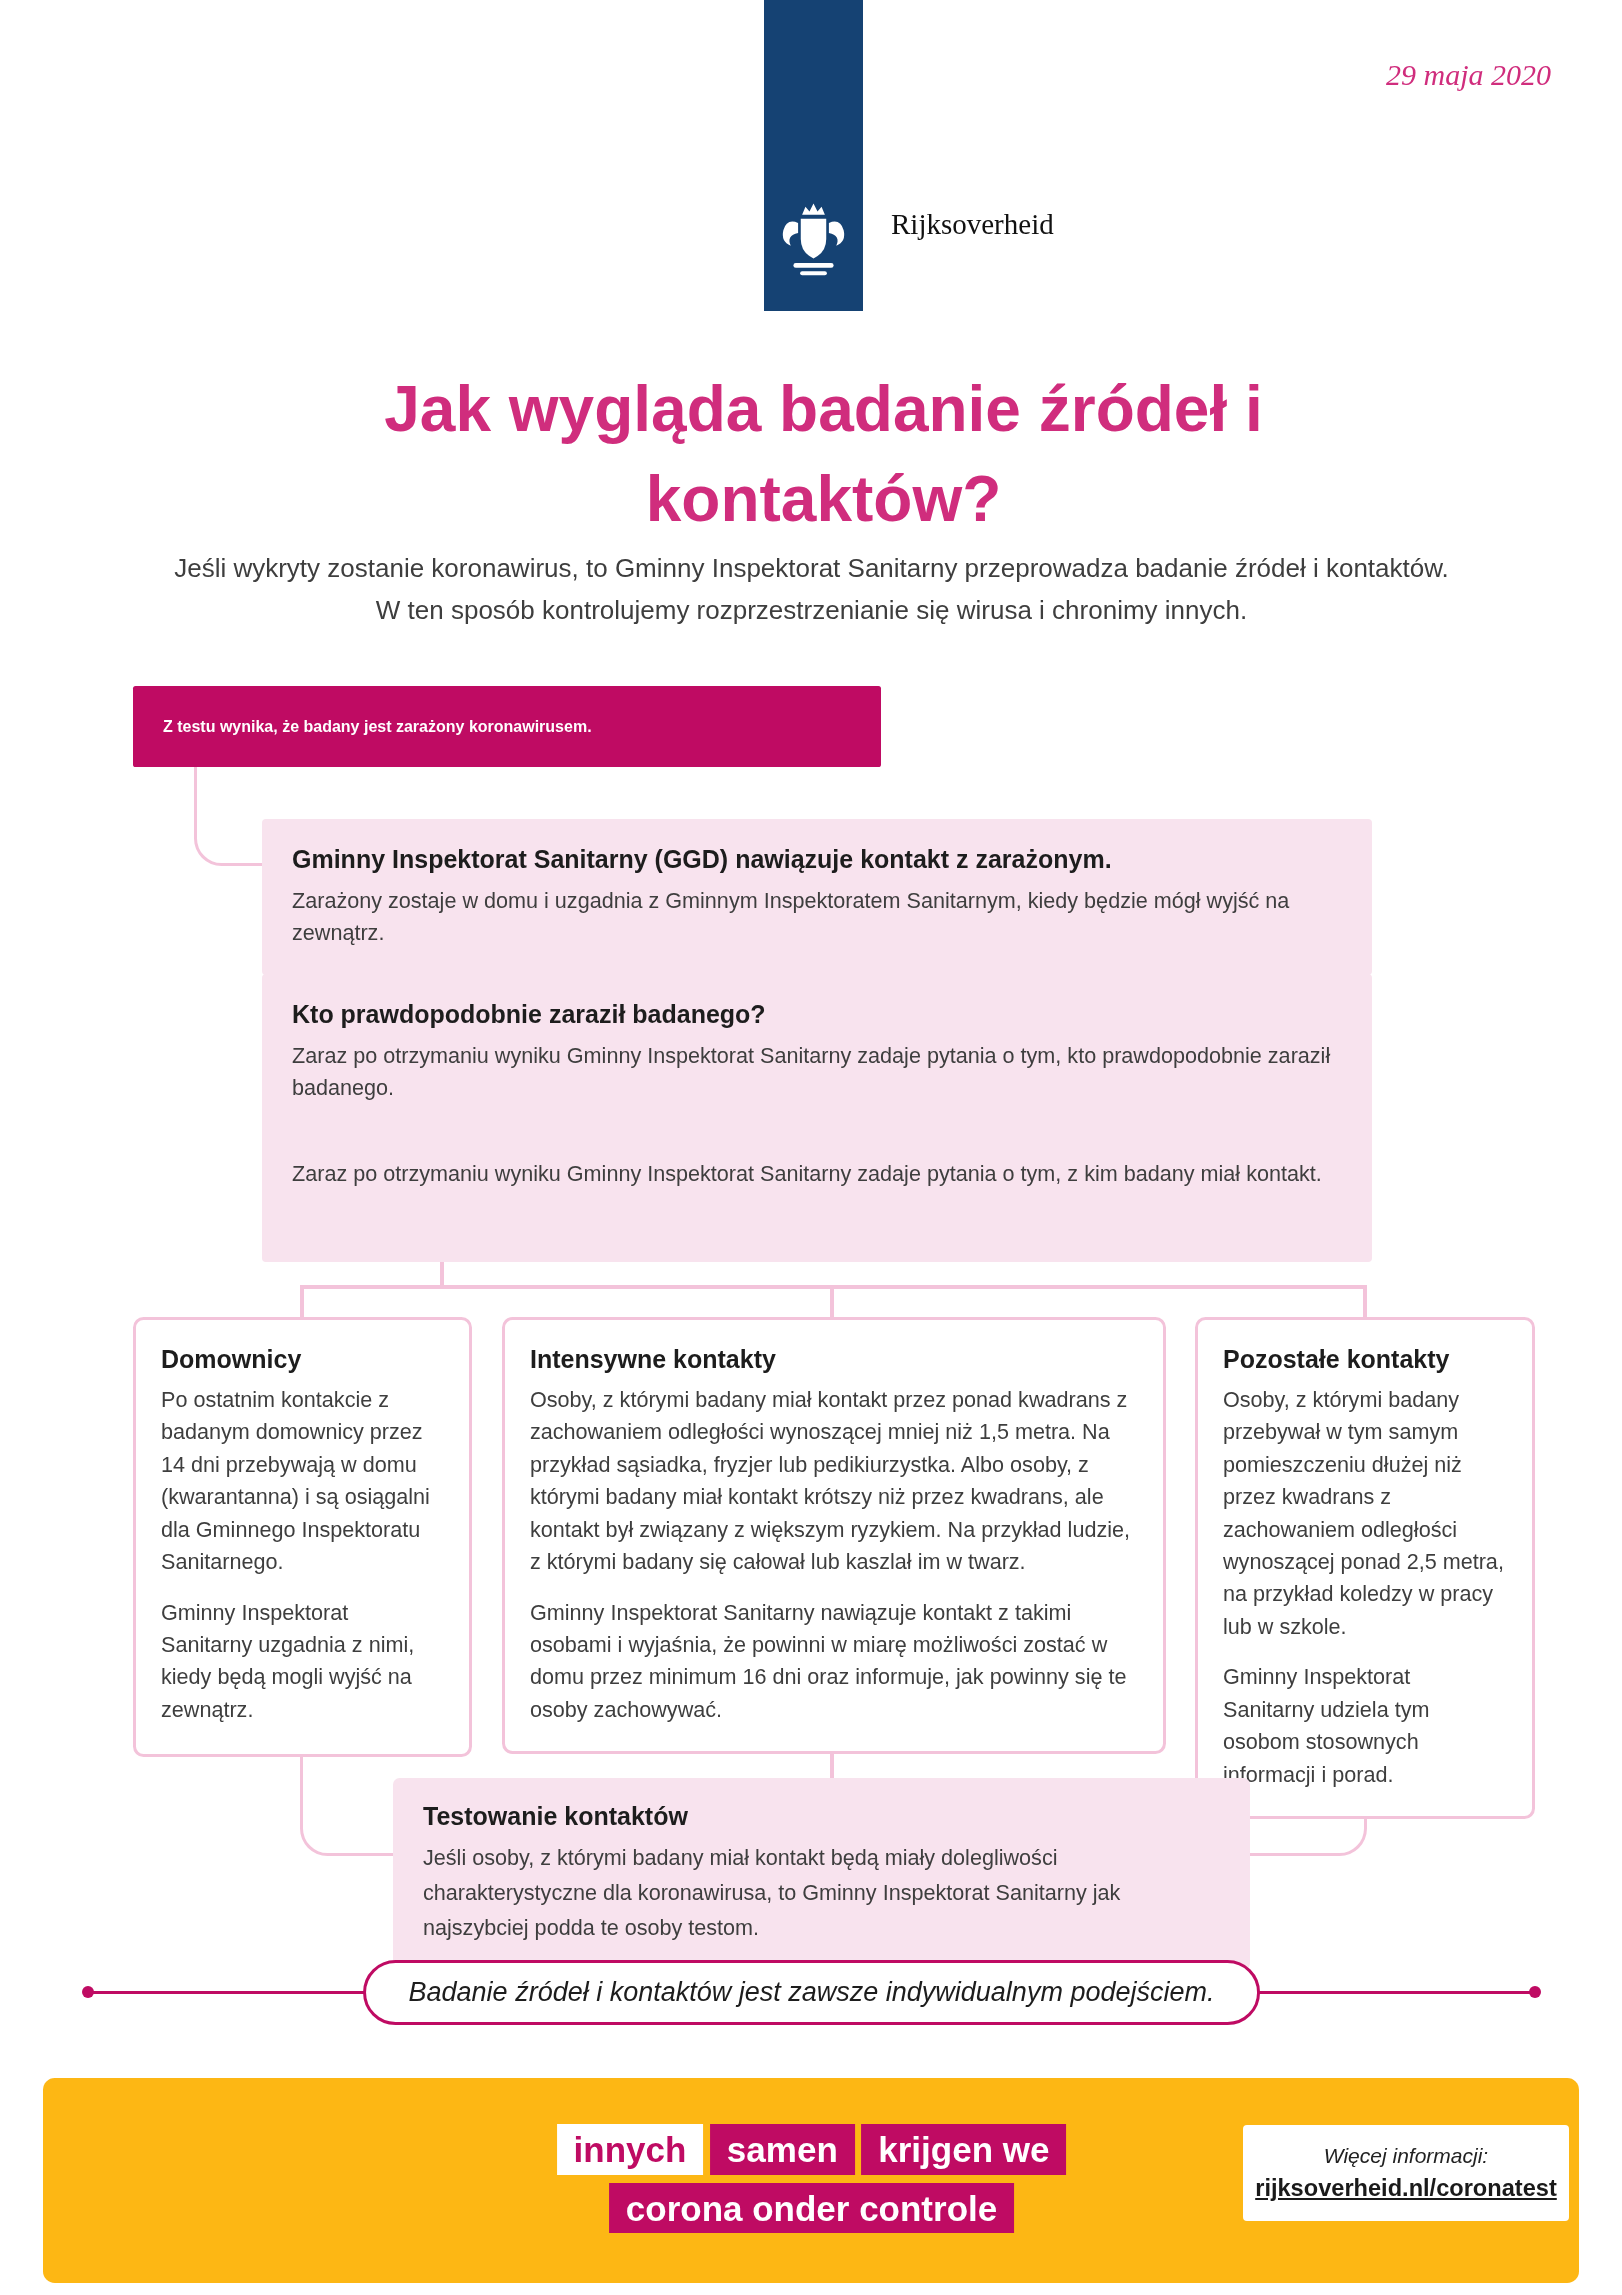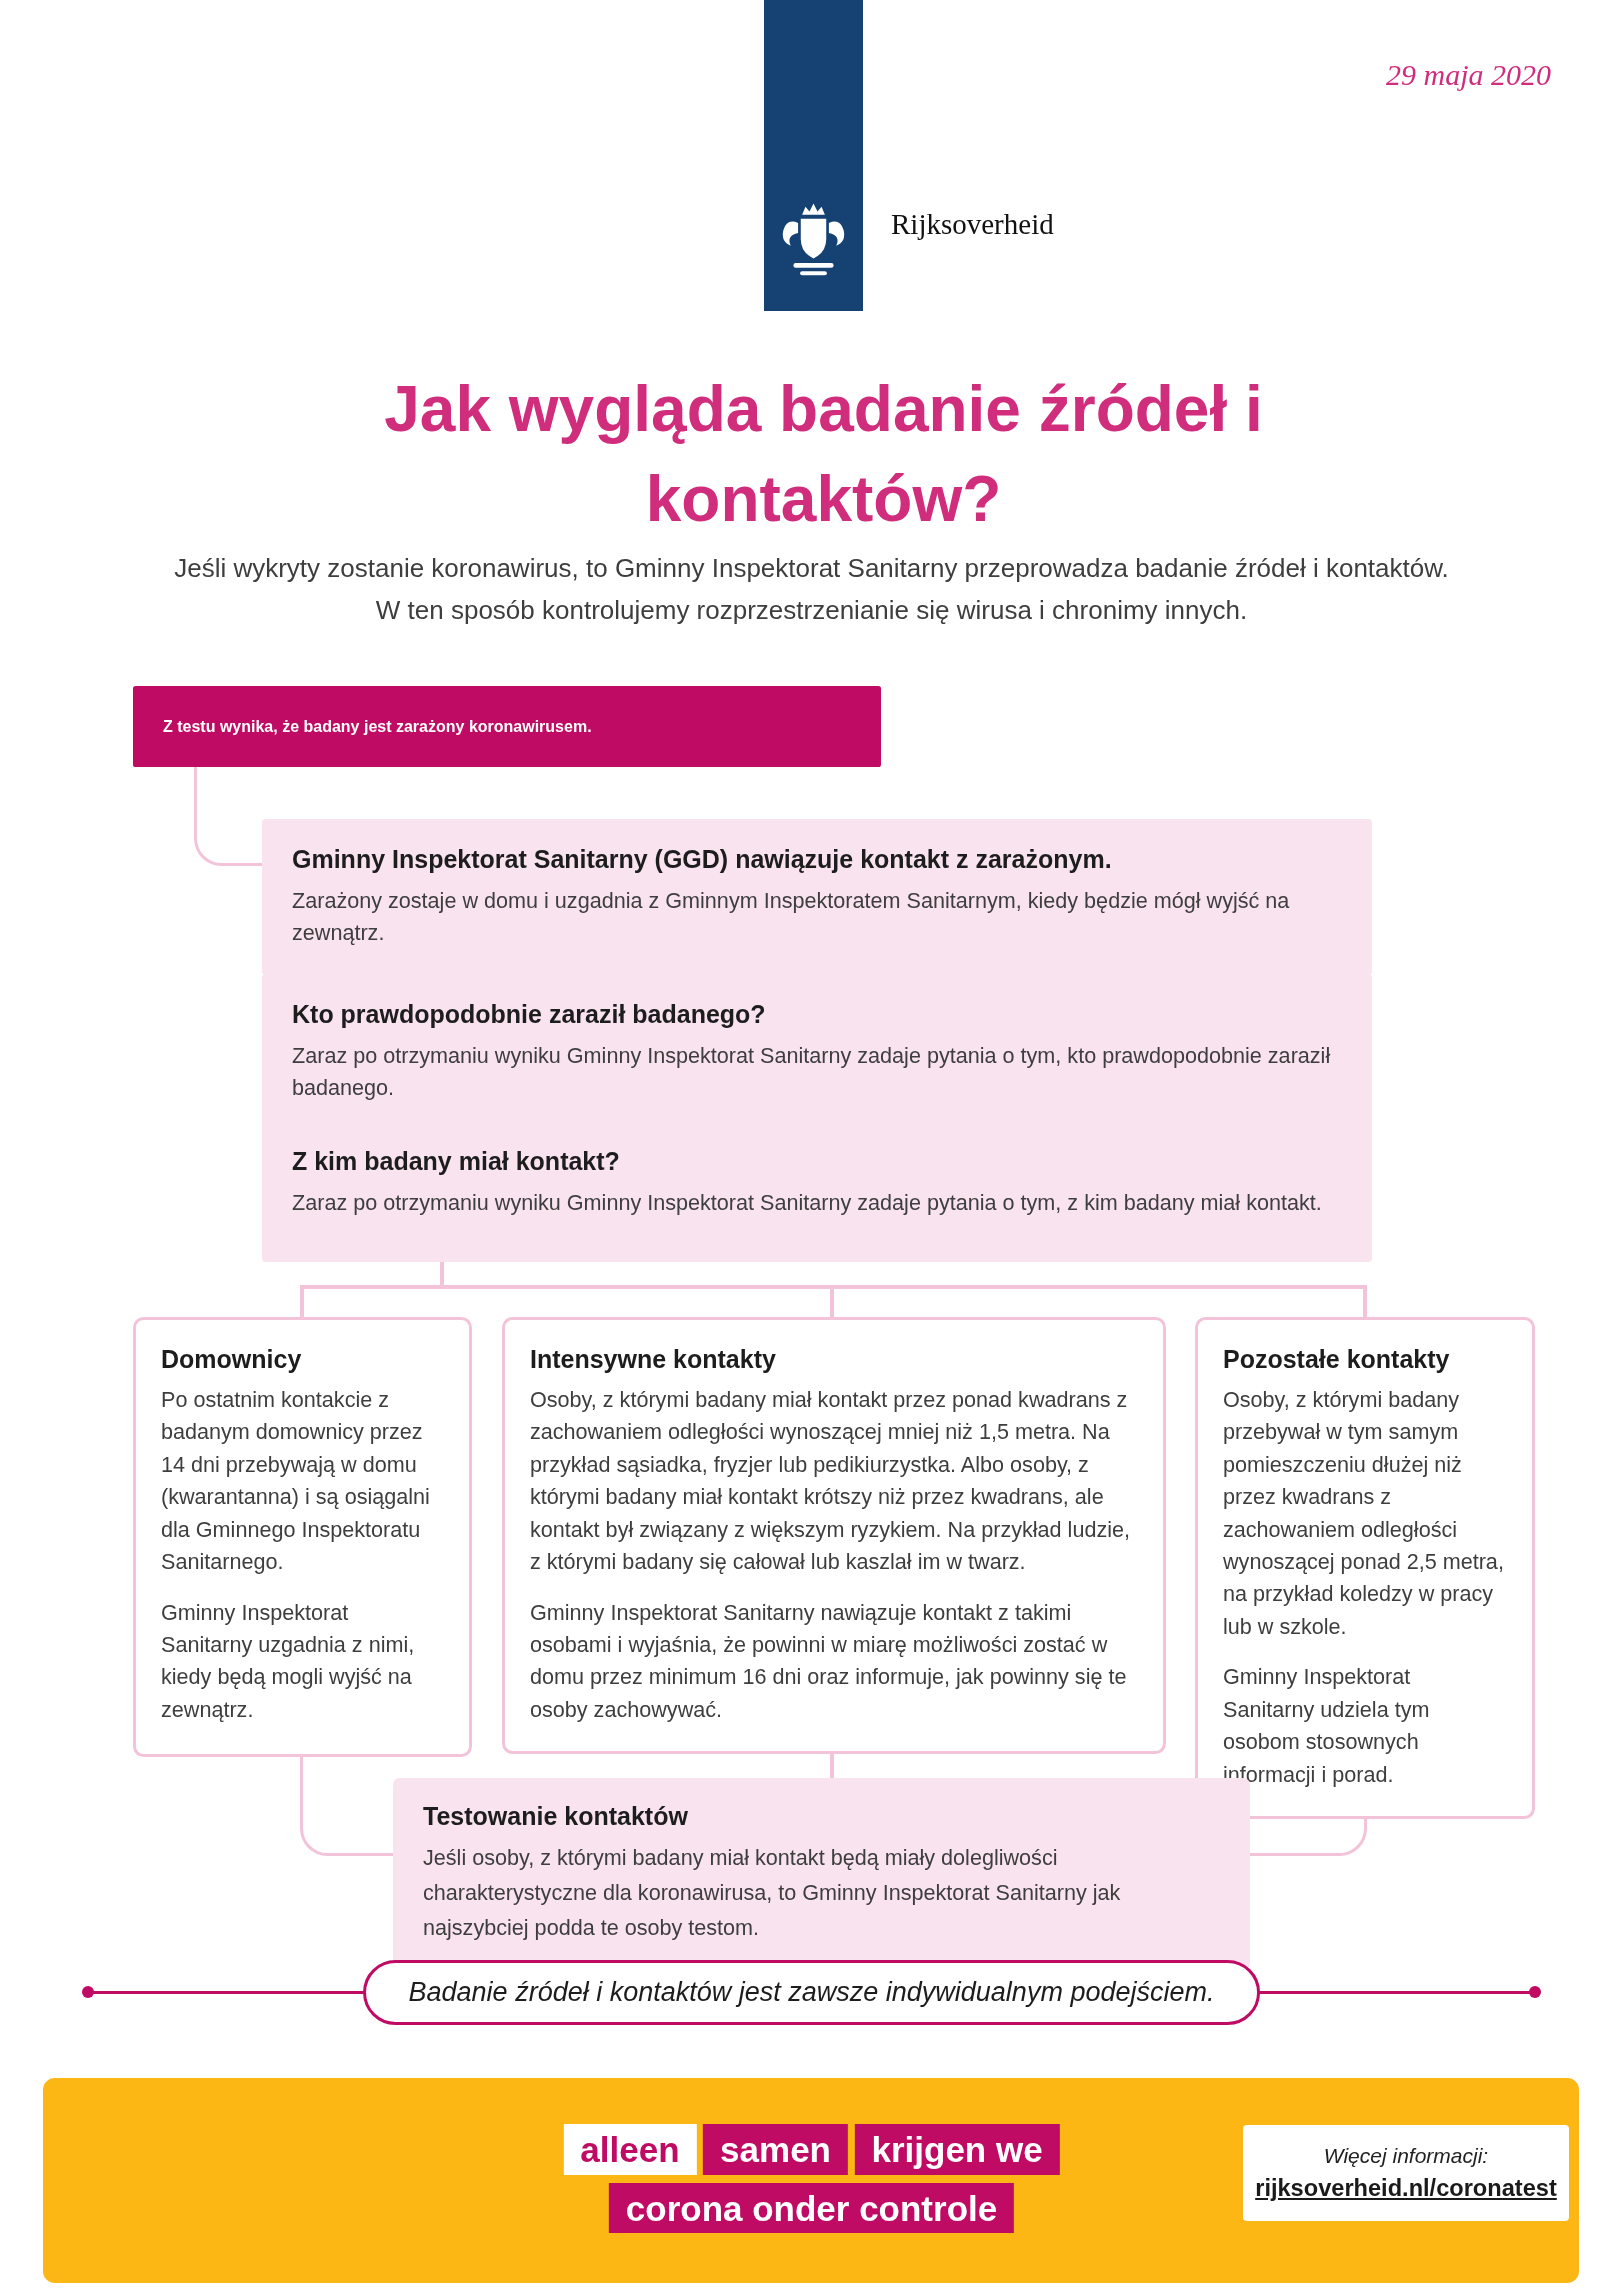--- a/index.html
+++ b/index.html
@@ -140,21 +140,20 @@
 
   <div class="step step1">
     <div class="step-title">Gminny Inspektorat Sanitarny (GGD) nawiązuje kontakt z zarażonym.</div>
     <div class="step-body">Zarażony zostaje w domu i uzgadnia z Gminnym Inspektoratem Sanitarnym, kiedy będzie mógł wyjść na zewnątrz.</div>
   </div>
   <div class="step step2">
     <div class="step-title">Kto prawdopodobnie zaraził badanego?</div>
     <div class="step-body">Zaraz po otrzymaniu wyniku Gminny Inspektorat Sanitarny zadaje pytania o tym, kto prawdopodobnie zaraził badanego.</div>
   </div>
   <div class="step step3">
-    <div class="step-title">Z kim badany miał kontakt?</div>
     <div class="step-body">Zaraz po otrzymaniu wyniku Gminny Inspektorat Sanitarny zadaje pytania o tym, z kim badany miał kontakt.</div>
   </div>
 
   <div class="branch branch-left">
     <div class="branch-title">Domownicy</div>
     <p>Po ostatnim kontakcie z badanym domownicy przez 14 dni przebywają w domu (kwarantanna) i są osiągalni dla Gminnego Inspektoratu Sanitarnego.</p>
     <p>Gminny Inspektorat Sanitarny uzgadnia z nimi, kiedy będą mogli wyjść na zewnątrz.</p>
   </div>
   <div class="branch branch-mid">
     <div class="branch-title">Intensywne kontakty</div>
@@ -173,21 +172,21 @@
   </div>
 
   <div class="note-line"></div>
   <div class="note-dot dot-left"></div>
   <div class="note-dot dot-right"></div>
   <div class="note-pill">Badanie źródeł i kontaktów jest zawsze indywidualnym podejściem.</div>
 
   <div class="banner"></div>
   <div class="slogan">
     <div class="slogan-row">
-      <span class="chip chip-white">alleen</span>
+      <span class="chip chip-white">innych</span>
       <span class="chip chip-magenta">samen</span>
       <span class="chip chip-magenta">krijgen we</span>
     </div>
     <div class="slogan-row">
       <span class="chip chip-magenta">corona onder controle</span>
     </div>
   </div>
   <div class="info-box">
     <span class="info-label">Więcej informacji:</span>
     <span class="info-link">rijksoverheid.nl/coronatest</span>

